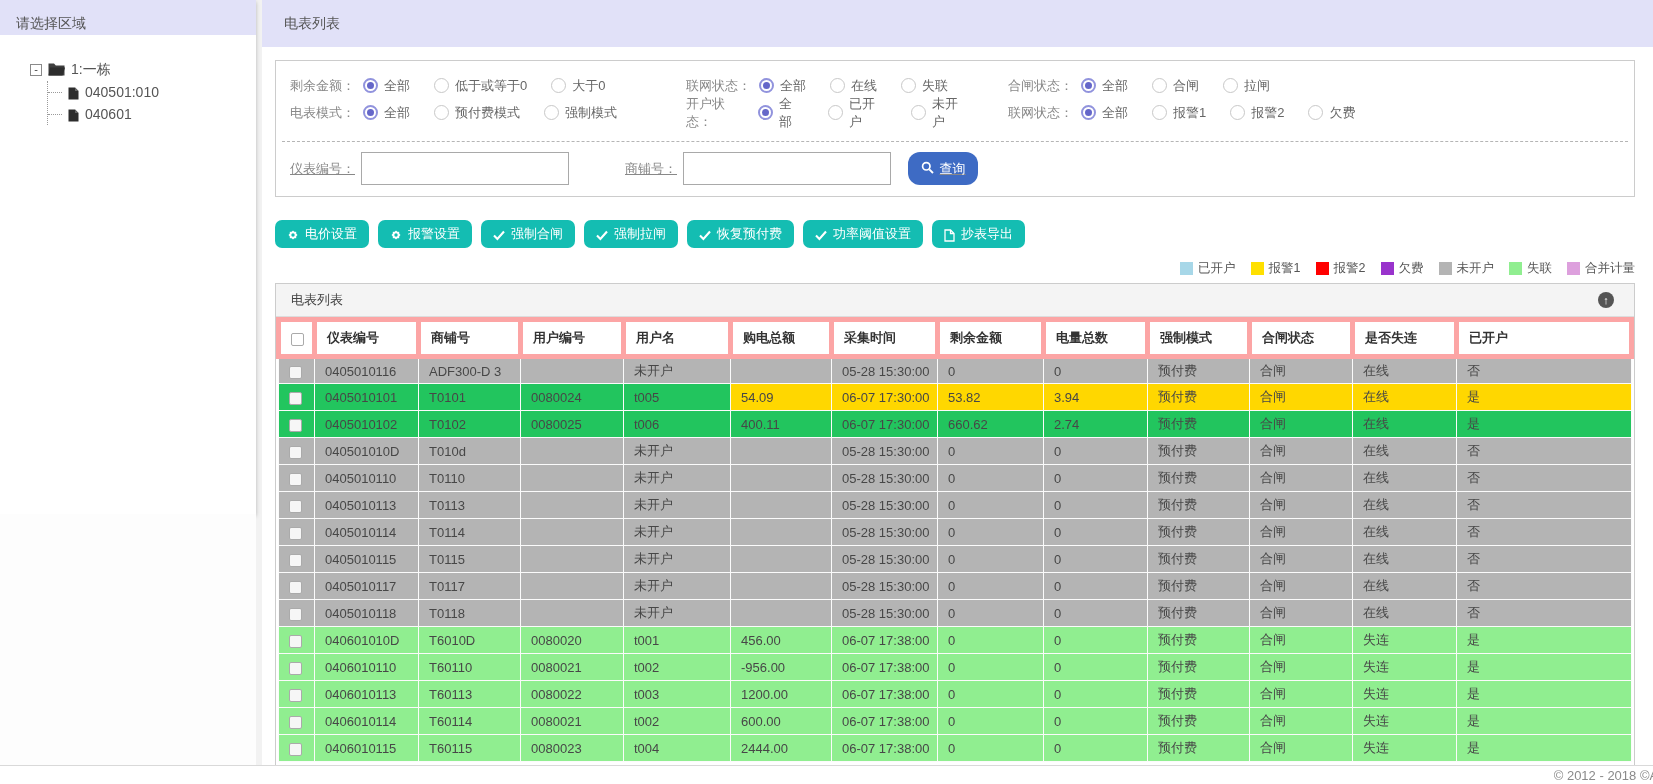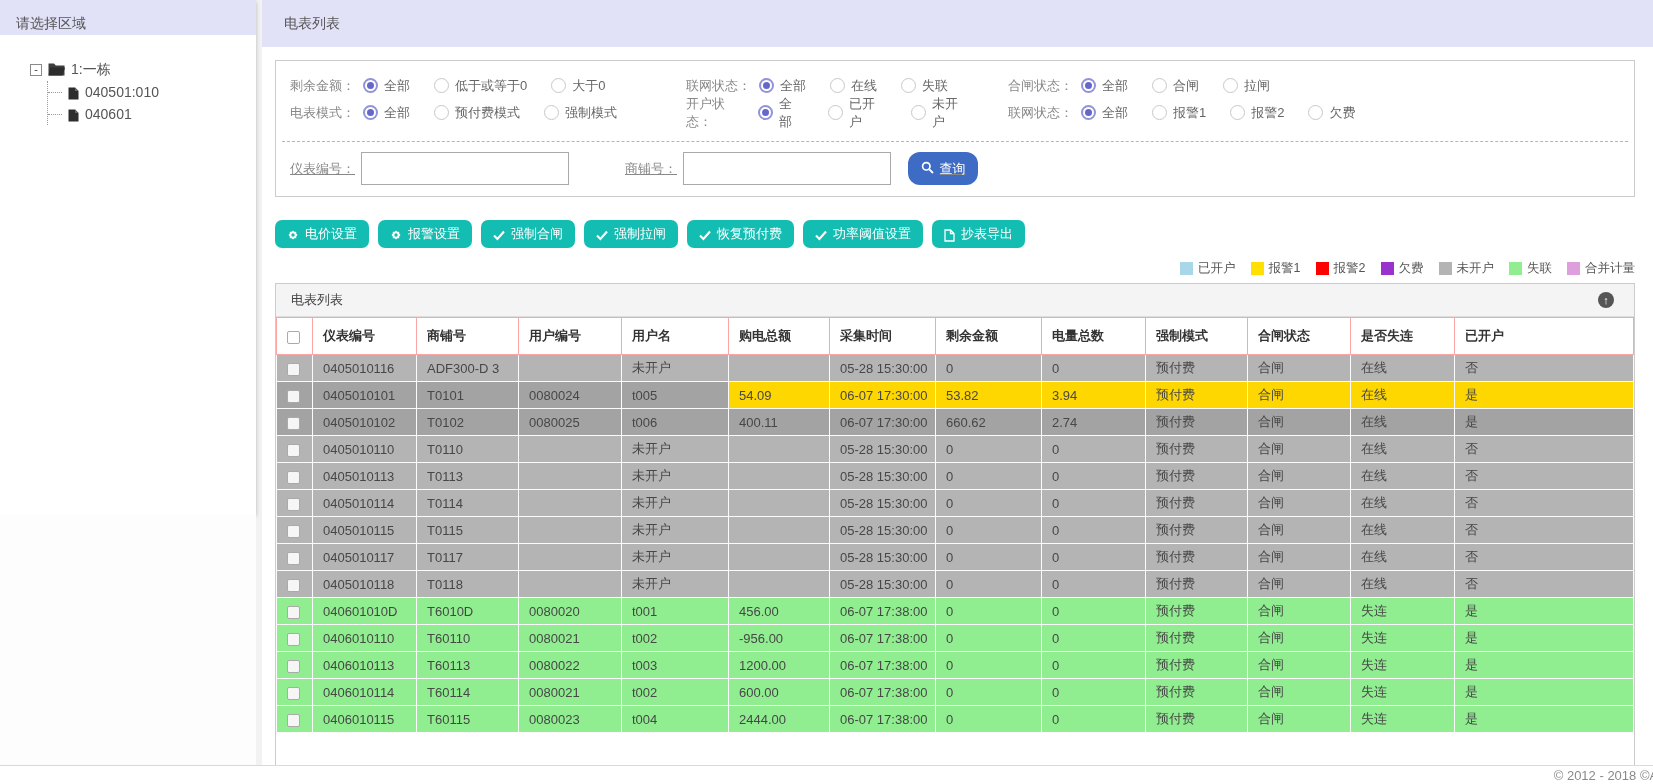--- a/index.html
+++ b/index.html
@@ -81,28 +81,28 @@
     display:flex; align-items:center; justify-content:space-between;
     font-size:13px; color:#444; padding:0 20px 0 15px;
   }
   .collapse-btn {
     width:16px; height:16px; border-radius:50%; background:#555; color:#fff;
     font-size:11px; line-height:16px; text-align:center; cursor:pointer;
   }
   table { width:100%; border-collapse:collapse; table-layout:fixed; font-size:13px; }
   th {
     height:37px; text-align:left; padding-left:10px; font-weight:bold; color:#333;
-    border:1px solid #fca5a5; background:#fff; font-size:13px;
+    border:5px solid #fca5a5; background:#fff; font-size:13px;
   }
   td {
     height:27px; padding-left:10px; border:1px solid #fbfbfb; color:#474747;
     white-space:nowrap; overflow:hidden;
   }
   tr.r-gray  td { background:#b4b4b4; }
-  tr.r-blue  td { background:#a3a3a3; }
+  tr.r-blue  td { background:#22c55e; }
   tr.r-green td { background:#90ee90; }
   tr.r-blue td.hl { background:#ffd700; }
   .cb {
     display:inline-block; width:13px; height:13px; background:#f6f6f6;
     border:1px solid #aaa; border-radius:2px; vertical-align:middle; cursor:pointer;
   }
   th .cb { background:#fff; }
   
   .footer {
     position:absolute; left:0; bottom:0; width:100%; height:19px; background:#fff;
@@ -431,20 +431,35 @@
           <td>06-07 17:30:00</td>
           <td>660.62</td>
           <td>2.74</td>
           <td>预付费</td>
           <td>合闸</td>
           <td>在线</td>
           <td>是</td>
         </tr>
         <tr class="r-gray">
           <td><span class="cb"></span></td>
+          <td>040501010D</td>
+          <td>T010d</td>
+          <td></td>
+          <td>未开户</td>
+          <td></td>
+          <td>05-28 15:30:00</td>
+          <td>0</td>
+          <td>0</td>
+          <td>预付费</td>
+          <td>合闸</td>
+          <td>在线</td>
+          <td>否</td>
+        </tr>
+        <tr class="r-gray">
+          <td><span class="cb"></span></td>
           <td>0405010110</td>
           <td>T0110</td>
           <td></td>
           <td>未开户</td>
           <td></td>
           <td>05-28 15:30:00</td>
           <td>0</td>
           <td>0</td>
           <td>预付费</td>
           <td>合闸</td>

